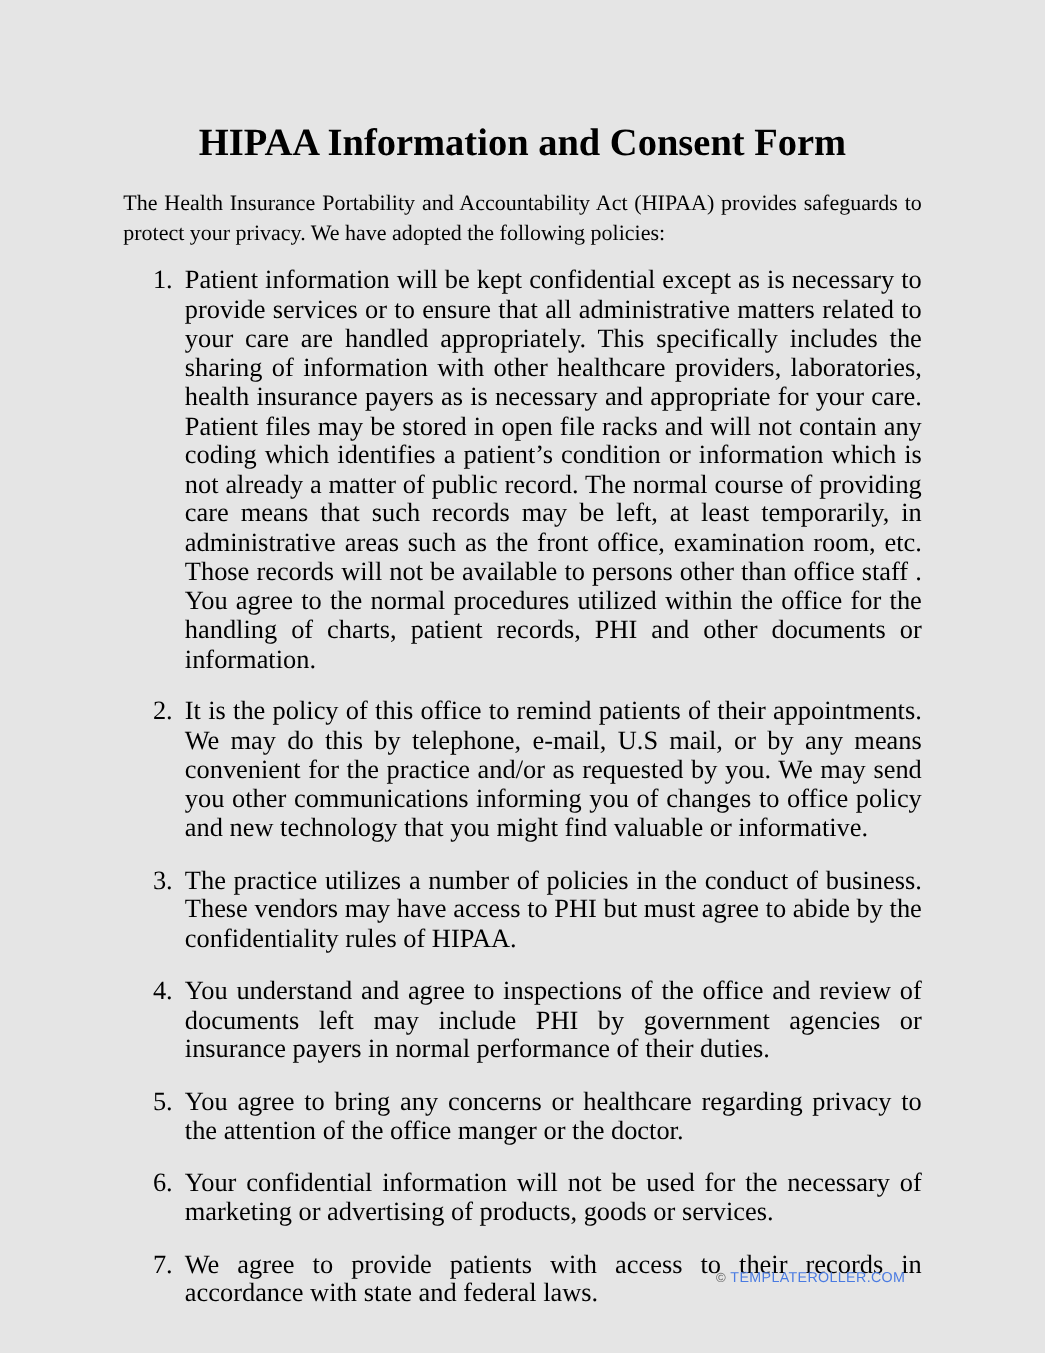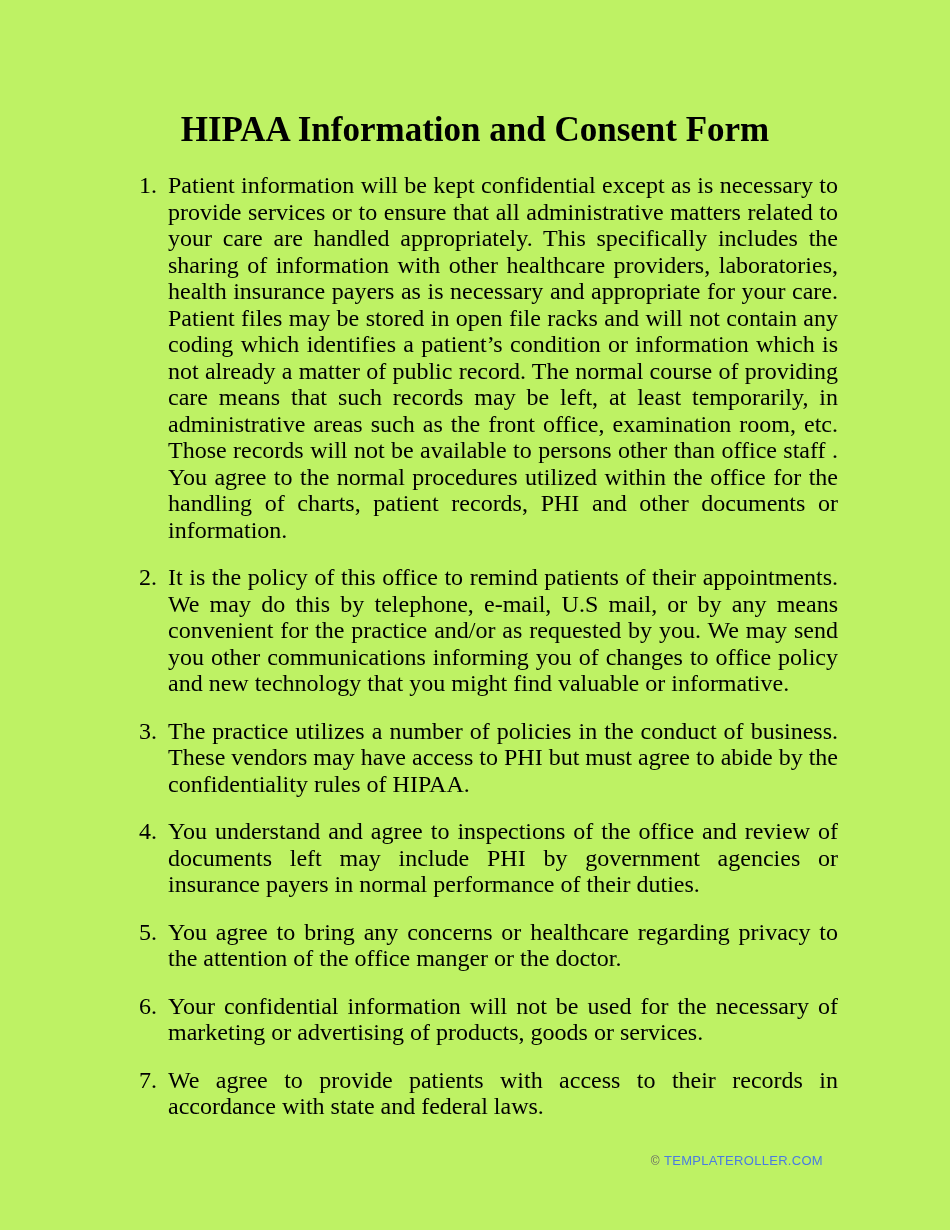--- a/index.html
+++ b/index.html
@@ -15,21 +15,21 @@
       color: #000000;
       overflow: hidden;
     }
     .page {
       position: absolute;
       top: 0; left: 0;
       width: 950px;
       height: 1230px;
       box-sizing: border-box;
       padding: 107px 112px 0 112px;
-      background: #bef264;
+      background: #e5e5e5;
     }
     .doc-title {
       margin: 0 0 20px 0;
       font-size: 35px;
       line-height: 45px;
       font-weight: bold;
       text-align: center;
       letter-spacing: 0px;
     }
     .intro {
@@ -80,20 +80,21 @@
       cursor: pointer;
     }
   </style>
 </head>
 <body>
 
 <div class="page">
 
   <h1 class="doc-title">HIPAA Information and Consent Form</h1>
 
+  <p class="intro">The Health Insurance Portability and Accountability Act (HIPAA) provides safeguards to protect your privacy. We have adopted the following policies:</p>
 
   <ol class="policy-list">
     <li>Patient information will be kept confidential except as is necessary to provide services or to ensure that all administrative matters related to your care are handled appropriately. This specifically includes the sharing of information with other healthcare providers, laboratories, health insurance payers as is necessary and appropriate for your care. Patient files may be stored in open file racks and will not contain any coding which identifies a patient’s condition or information which is not already a matter of public record. The normal course of providing care means that such records may be left, at least temporarily, in administrative areas such as the front office, examination room, etc. Those records will not be available to persons other than office staff . You agree to the normal procedures utilized within the office for the handling of charts, patient records, PHI and other documents or information.</li>
     <li>It is the policy of this office to remind patients of their appointments. We may do this by telephone, e-mail, U.S mail, or by any means convenient for the practice and/or as requested by you. We may send you other communications informing you of changes to office policy and new technology that you might find valuable or informative.</li>
     <li>The practice utilizes a number of policies in the conduct of business. These vendors may have access to PHI but must agree to abide by the confidentiality rules of HIPAA.</li>
     <li>You understand and agree to inspections of the office and review of documents left may include PHI by government agencies or insurance payers in normal performance of their duties.</li>
     <li>You agree to bring any concerns or healthcare regarding privacy to the attention of the office manger or the doctor.</li>
     <li>Your confidential information will not be used for the necessary of marketing or advertising of products, goods or services.</li>
     <li>We agree to provide patients with access to their records in accordance with state and federal laws.</li>
   </ol>

